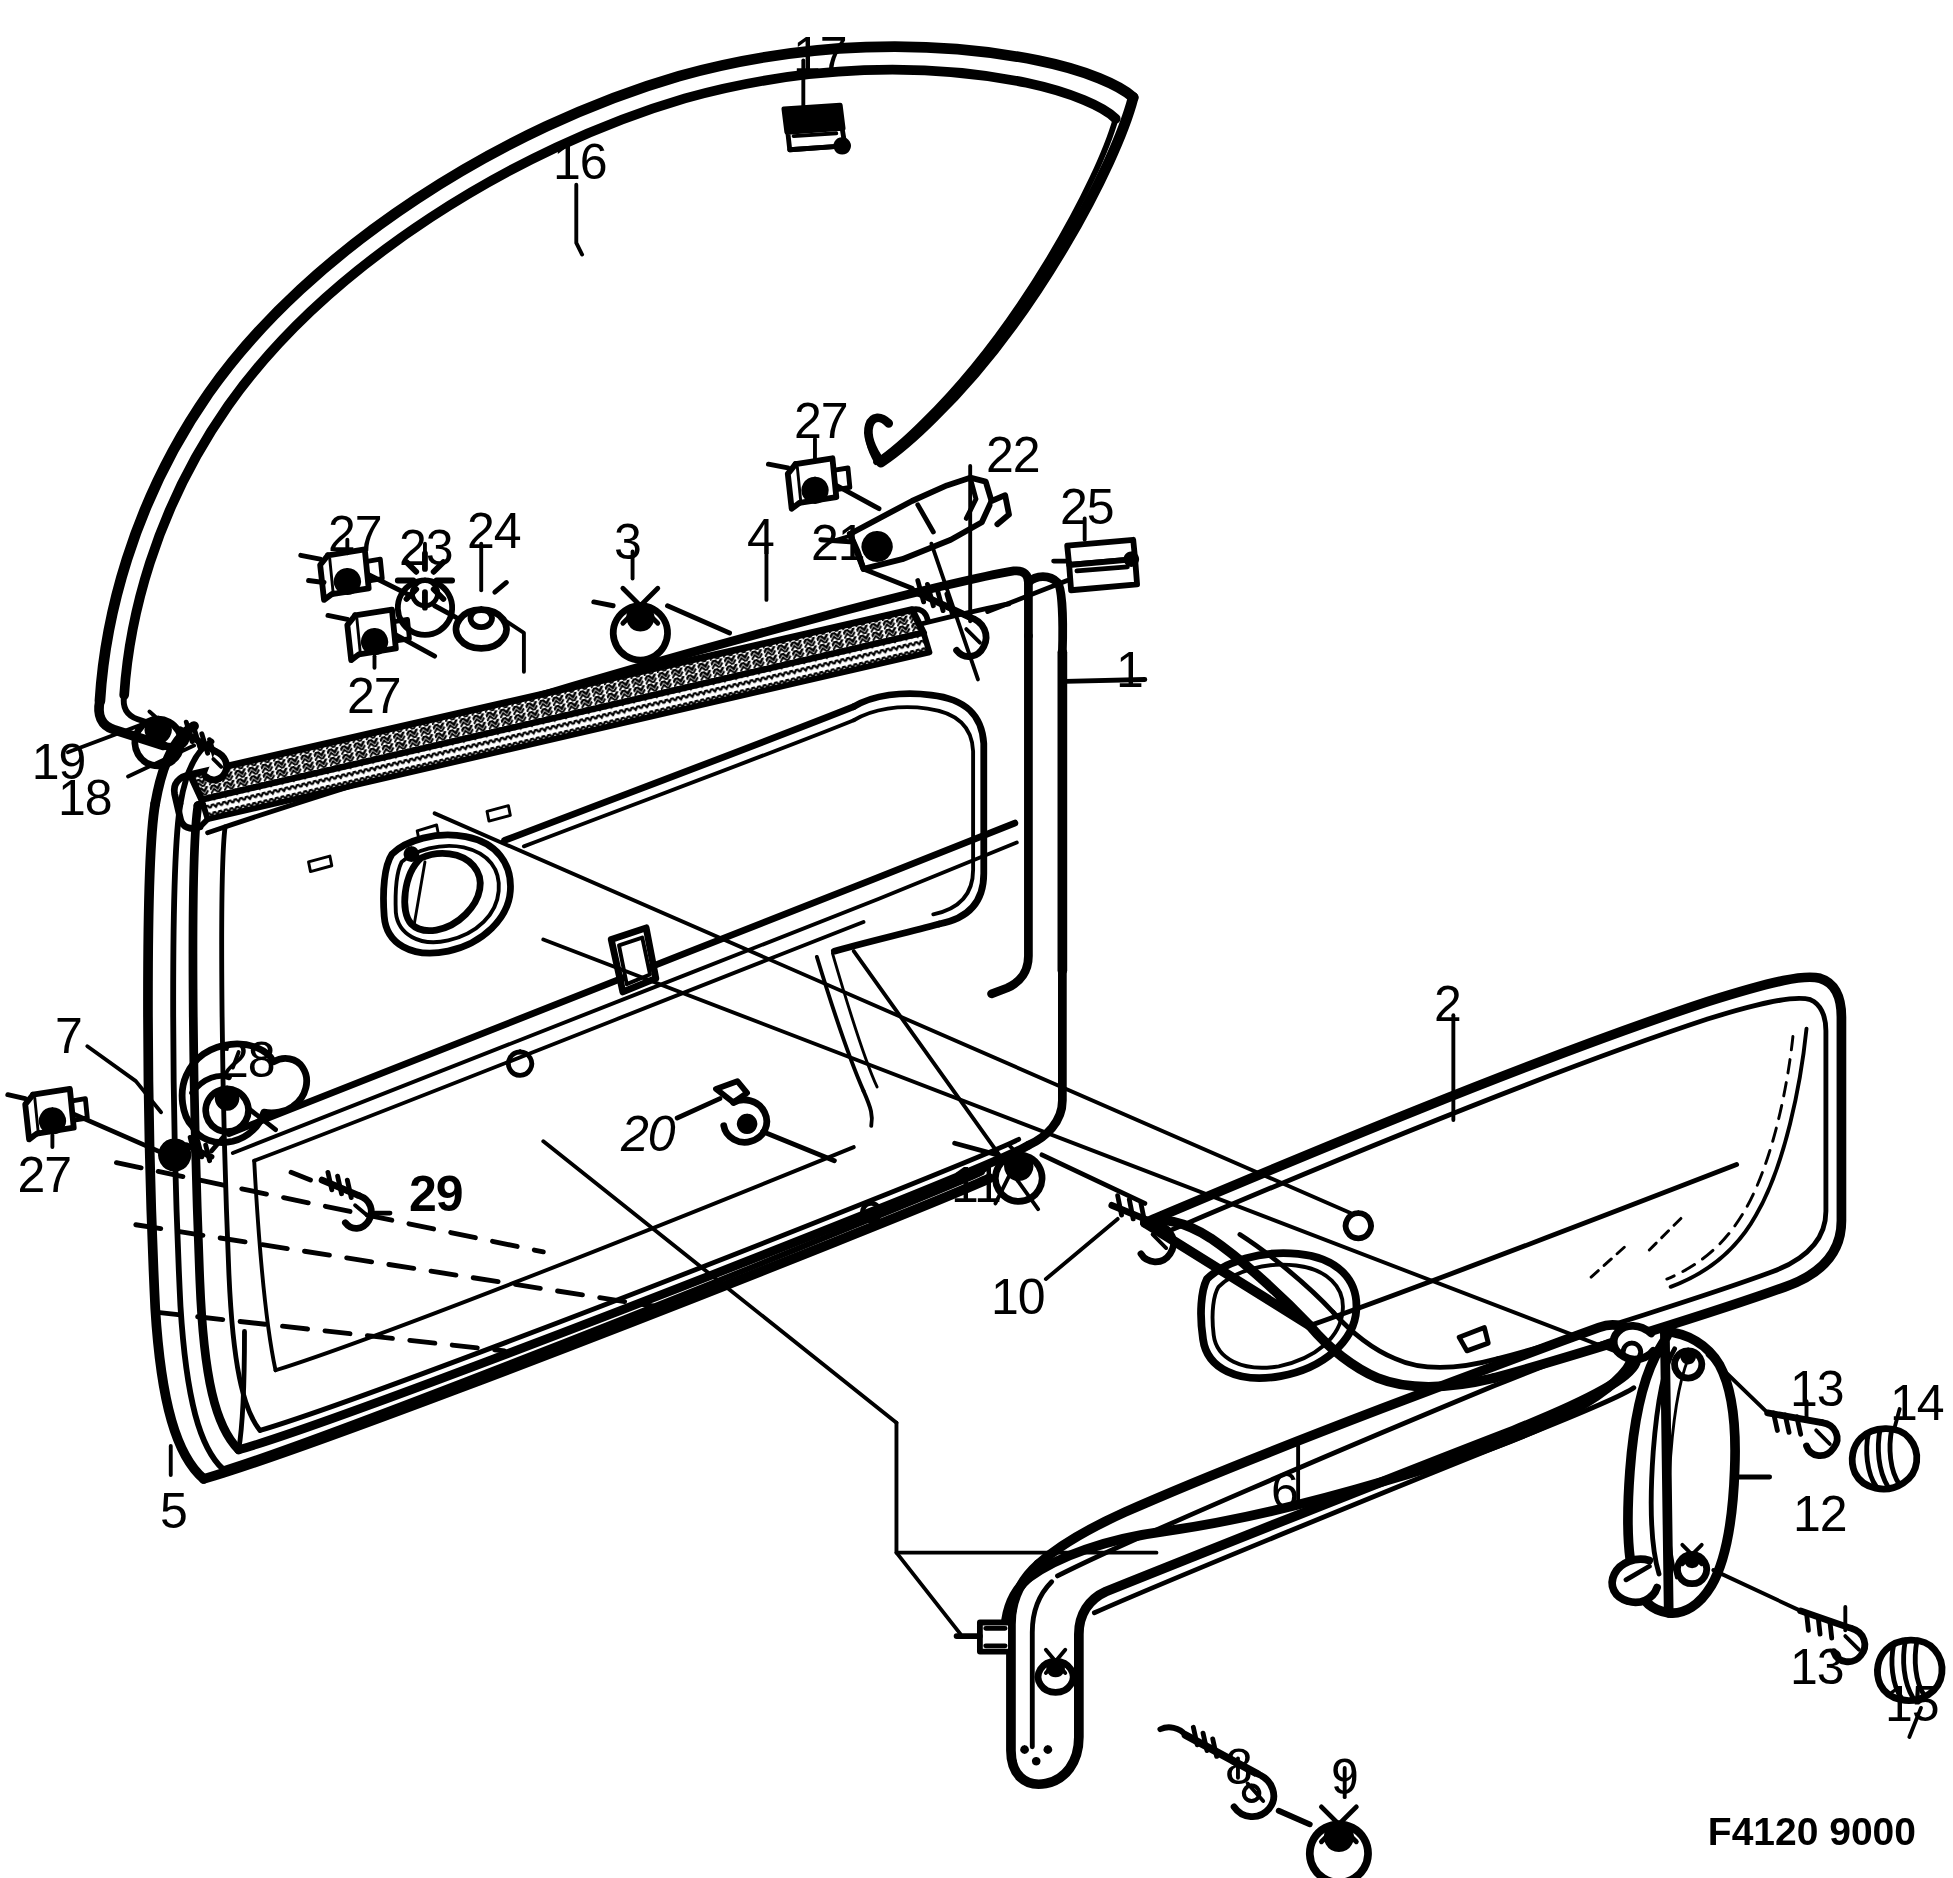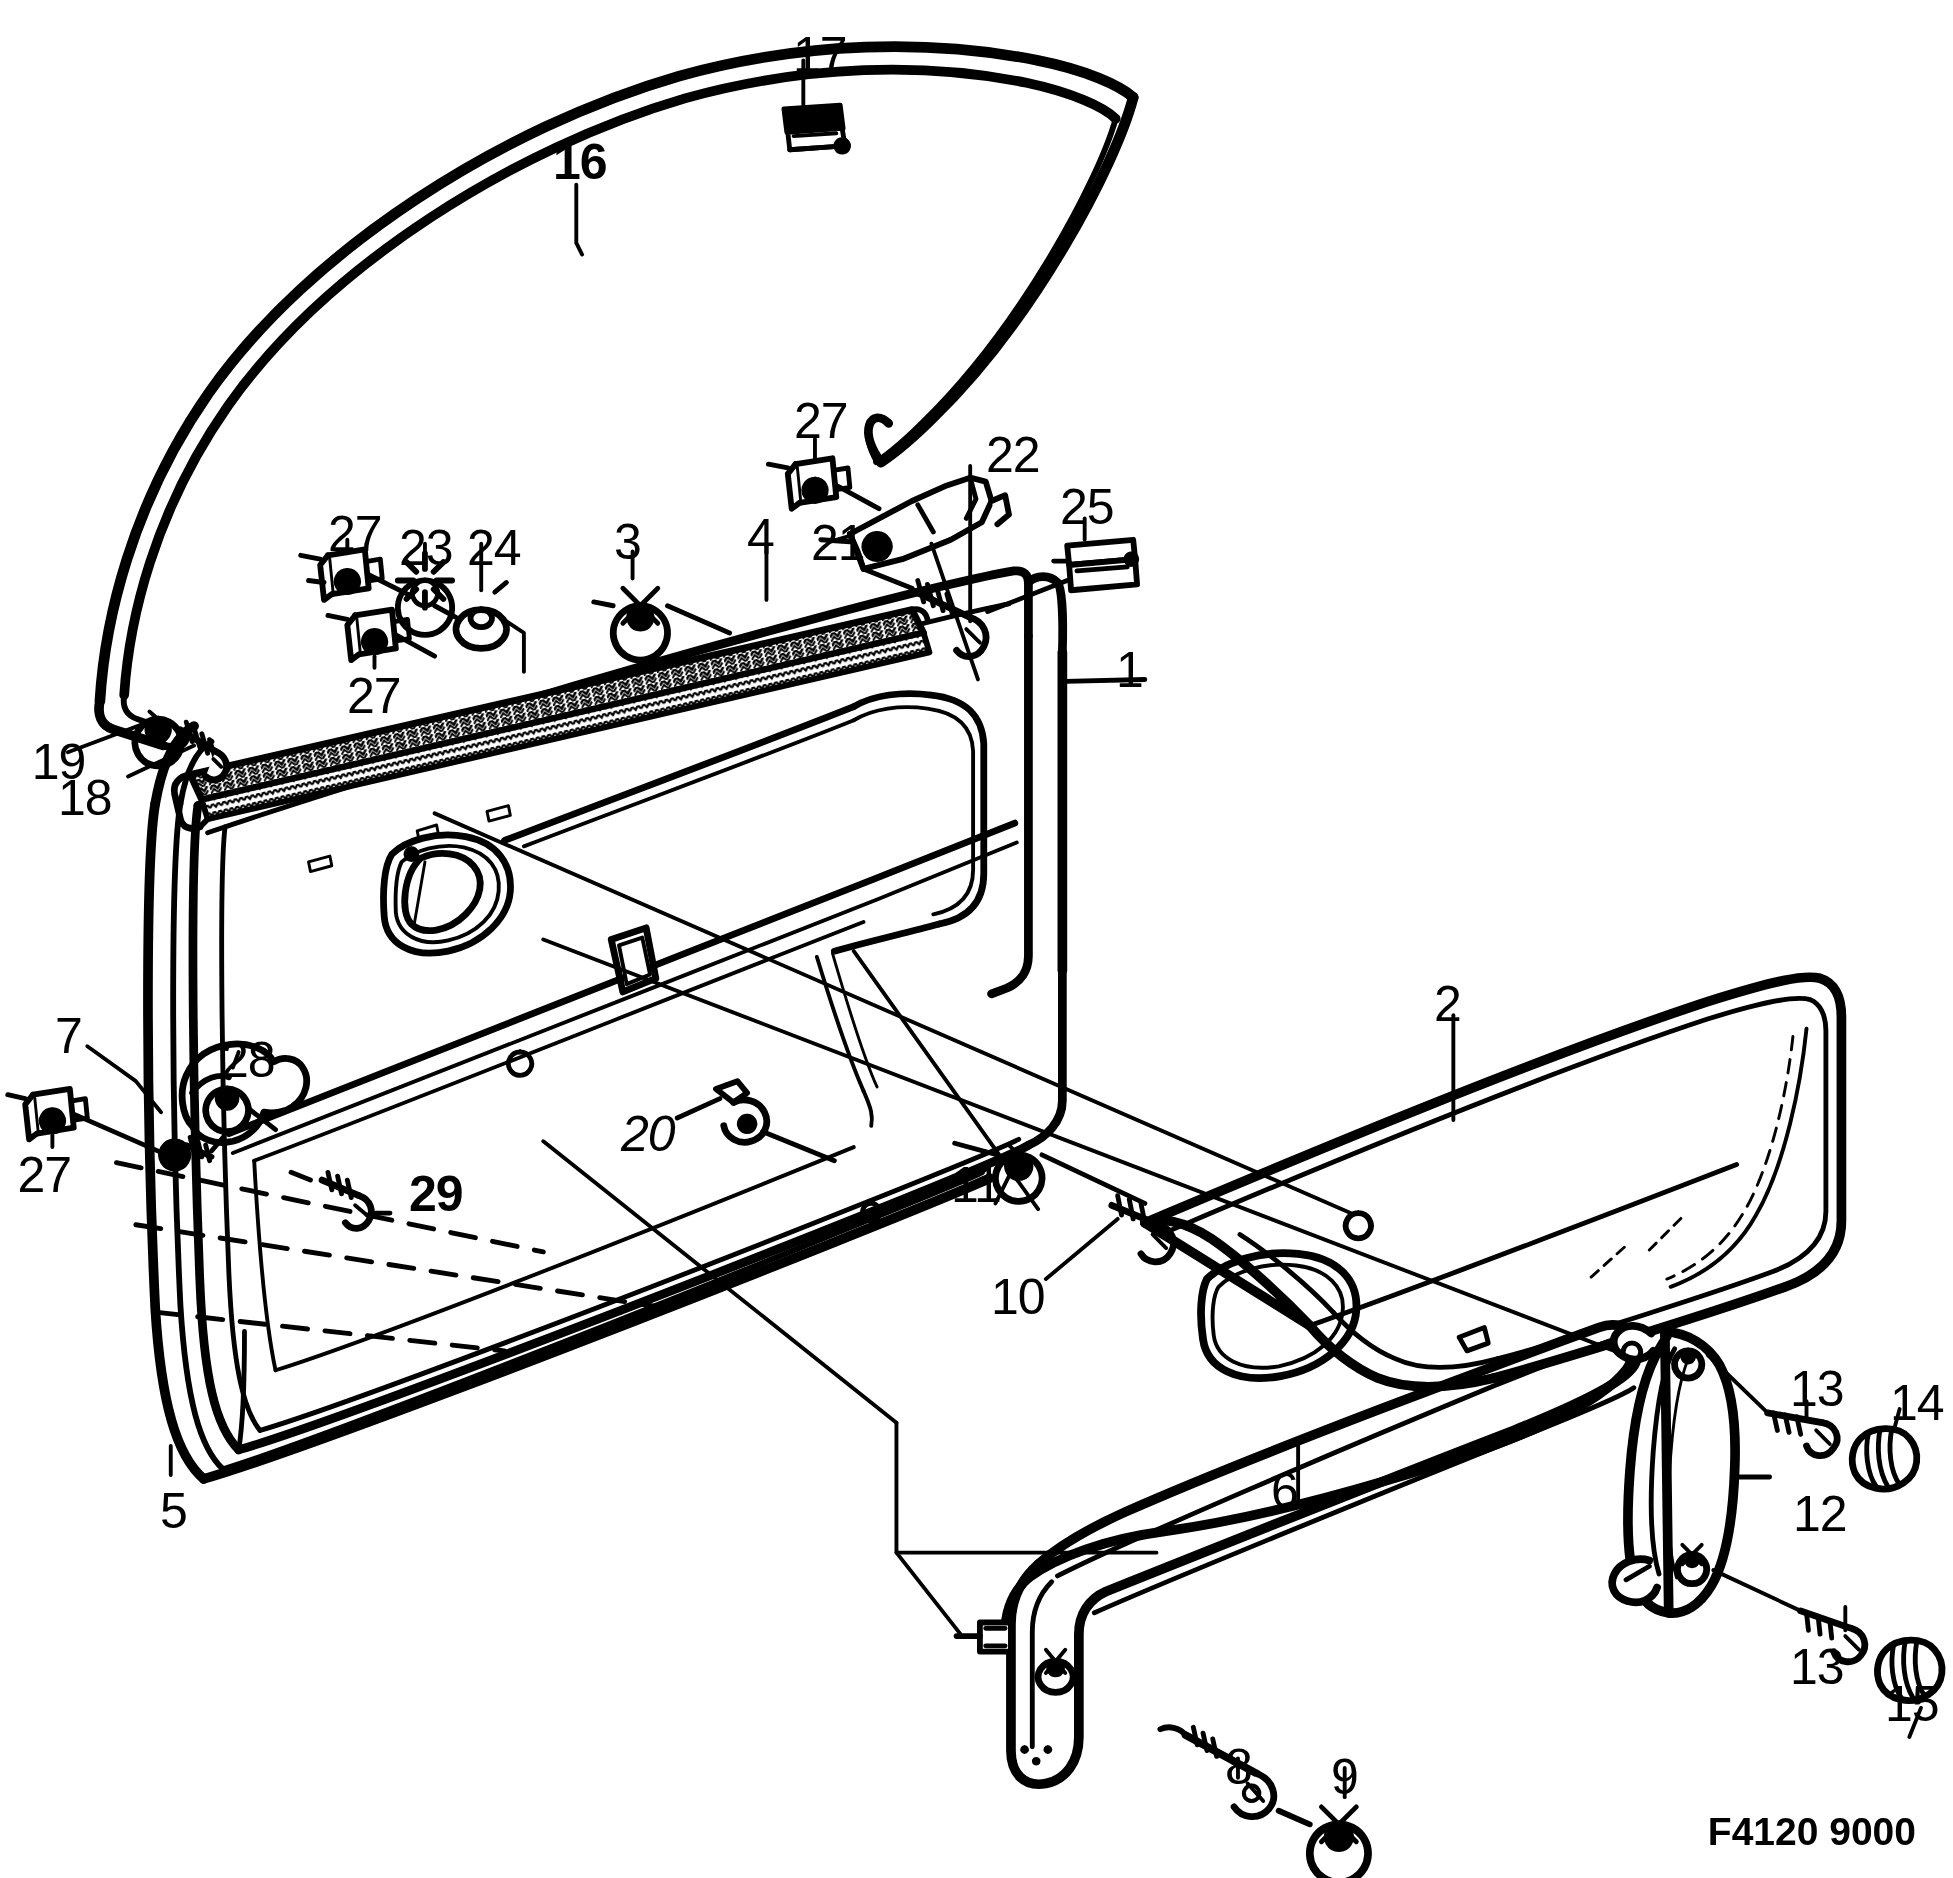--- a/index.html
+++ b/index.html
@@ -571,29 +571,29 @@
   <div class="callout" style="left:55px;top:1011px;">7</div>
   <div class="callout" style="left:1225px;top:1742px;">8</div>
   <div class="callout" style="left:1331px;top:1752px;">9</div>
   <div class="callout" style="left:991px;top:1272px;">10</div>
   <div class="callout" style="left:951px;top:1160px;">11</div>
   <div class="callout" style="left:1793px;top:1489px;">12</div>
   <div class="callout" style="left:1790px;top:1364px;">13</div>
   <div class="callout" style="left:1890px;top:1378px;">14</div>
   <div class="callout" style="left:1790px;top:1642px;">13</div>
   <div class="callout" style="left:1885px;top:1679px;">15</div>
-  <div class="callout" style="left:553px;top:137px;font-weight:bold;">16</div>
+  <div class="callout" style="left:553px;top:137px;">16</div>
   <div class="callout" style="left:793px;top:30px;">17</div>
   <div class="callout" style="left:58px;top:773px;">18</div>
   <div class="callout" style="left:7.8px;top:737px;margin-left:24px;">19</div>
   <div class="callout" style="left:621px;top:1109px;font-style:italic;">20</div>
   <div class="callout" style="left:811px;top:518px;">21</div>
   <div class="callout" style="left:986px;top:430px;">22</div>
   <div class="callout" style="left:399px;top:523px;">23</div>
-  <div class="callout" style="left:467px;top:523px;text-align:center;">24</div>
+  <div class="callout" style="left:467px;top:506px;text-align:center;">24</div>
   <div class="callout" style="left:1060px;top:482px;">25</div>
   <div class="callout" style="left:328px;top:509px;">27</div>
   <div class="callout" style="left:347px;top:671px;">27</div>
   <div class="callout" style="left:794px;top:396px;">27</div>
   <div class="callout" style="left:17.5px;top:1150px;">27</div>
   <div class="callout" style="left:221px;top:1035px;">28</div>
   <div class="callout" style="left:409px;top:1169px;font-weight:bold;">29</div>
 
   <div id="footer-code">F4120 9000</div>
 

